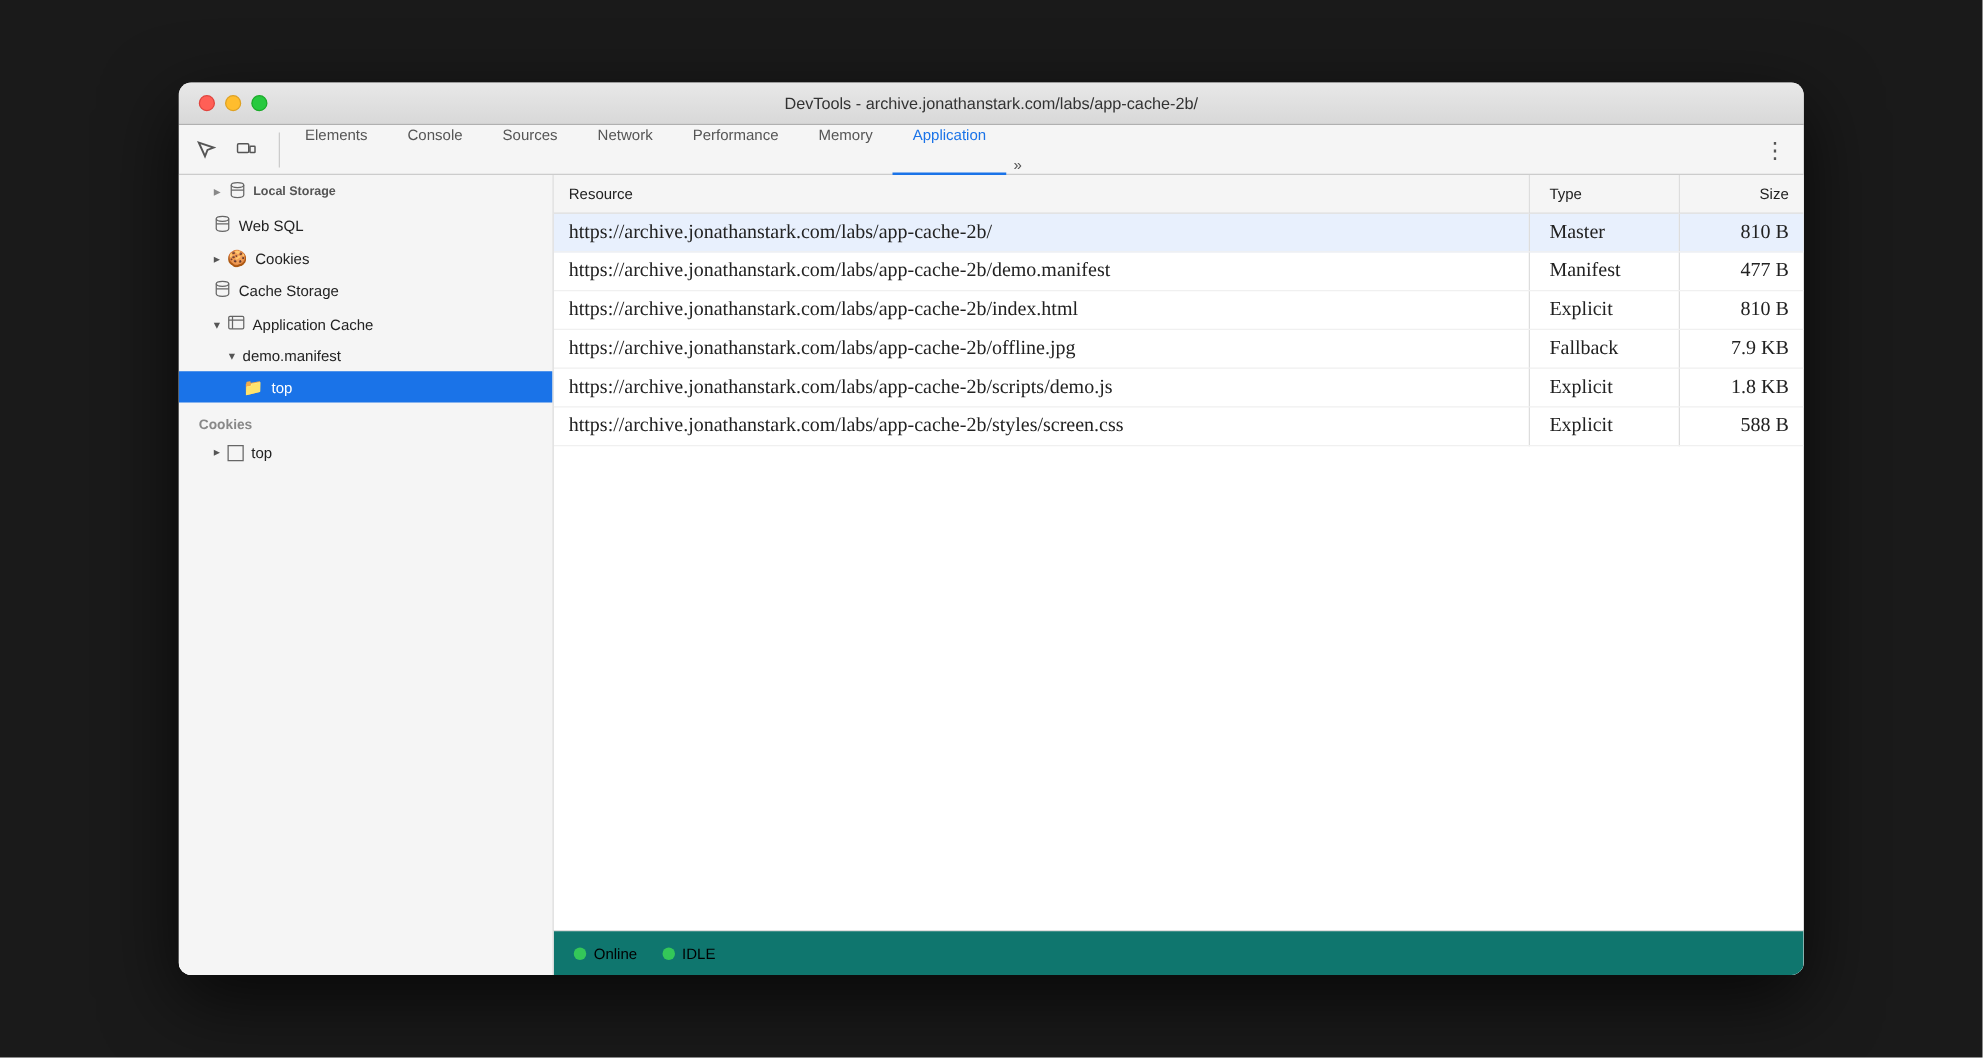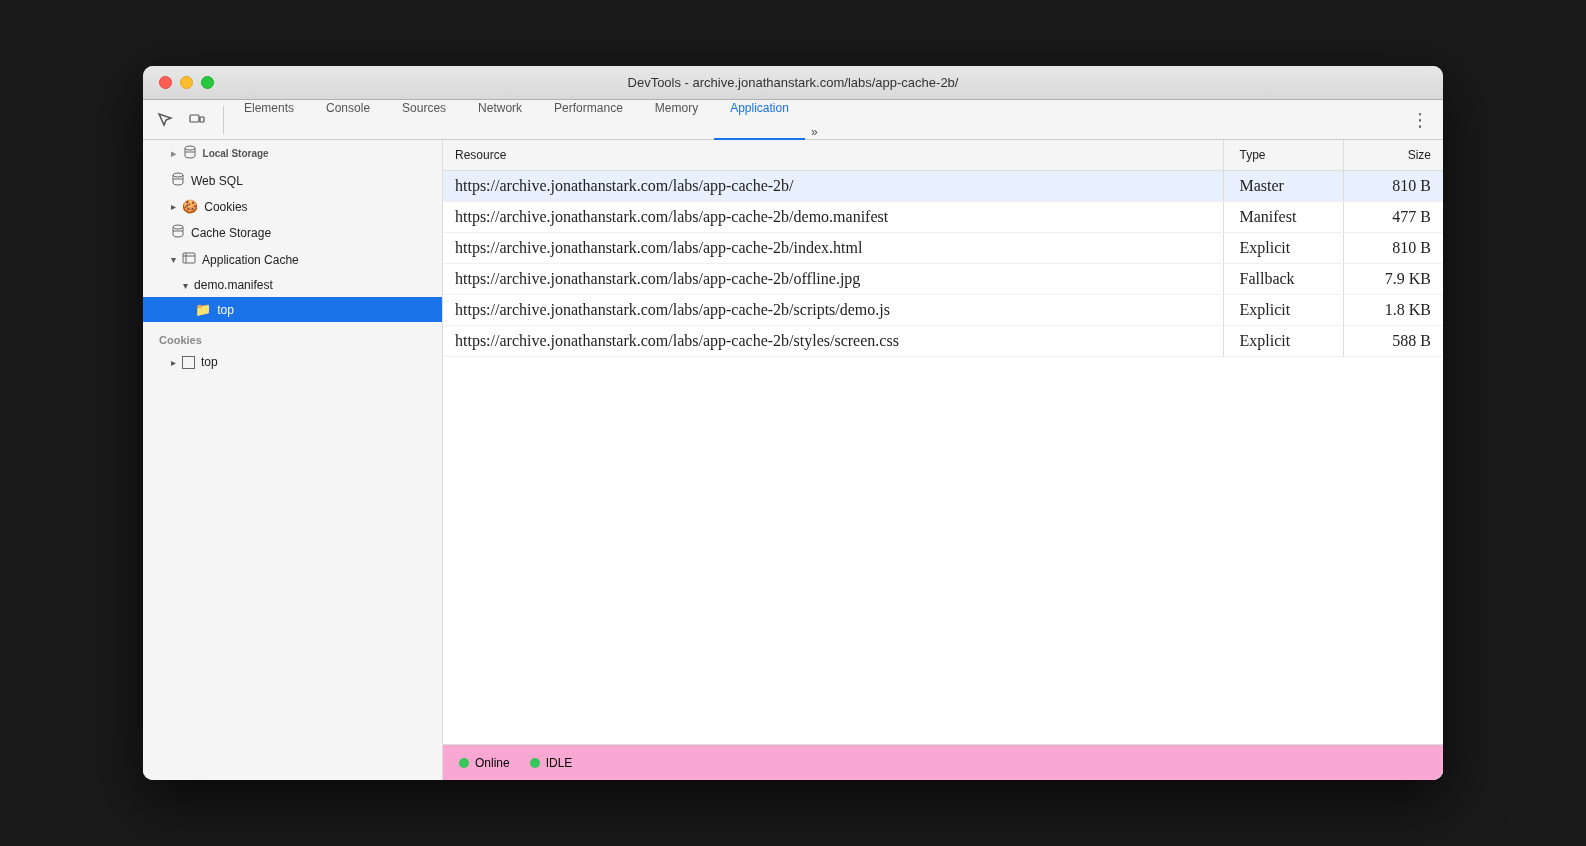--- a/index.html
+++ b/index.html
@@ -188,21 +188,21 @@
       font-family: Liberation Serif, serif;
     }
     td:last-child { border-right: none; }
     tr.row-selected td { background: #e8f0fd; }
     .col-resource { width: auto; }
     .col-type { width: 120px; padding-left: 16px; }
     .col-size { width: 100px; text-align: right; }
     td.size-cell { text-align: right; }
     .status-bar {
       height: 36px;
-      background: #f9a8d4;
+      background: #0f766e;
       border-top: 1px solid #ddd;
       display: flex;
       align-items: center;
       padding: 16px 16px;
       gap: 20px;
       font-size: 12px;
     }
     .status-indicator {
       display: flex;
       align-items: center;

